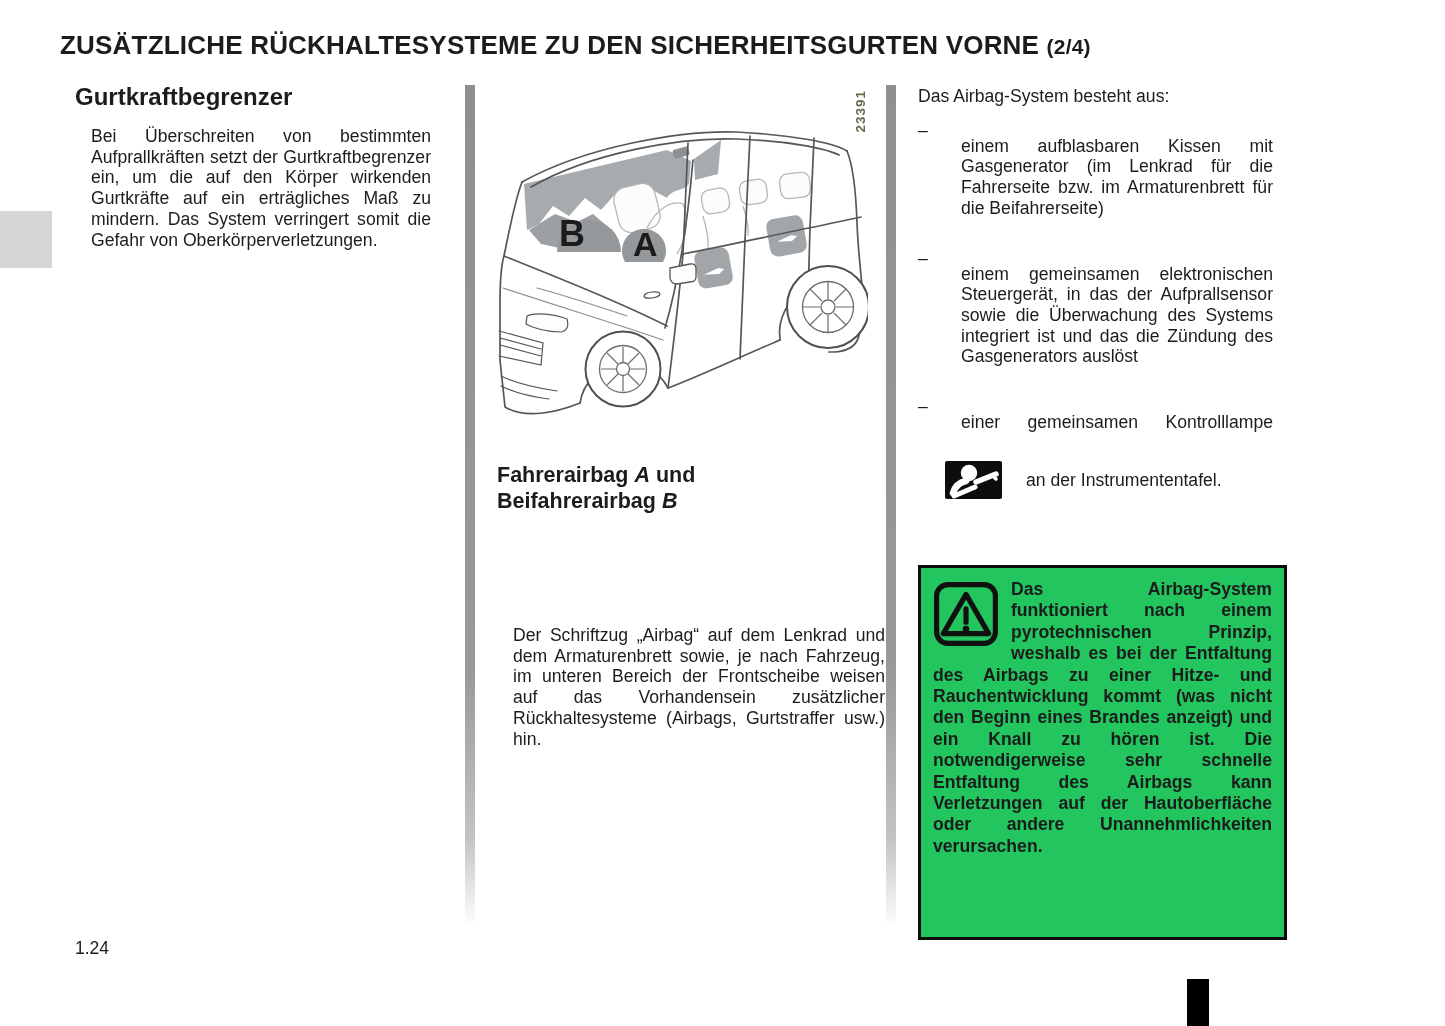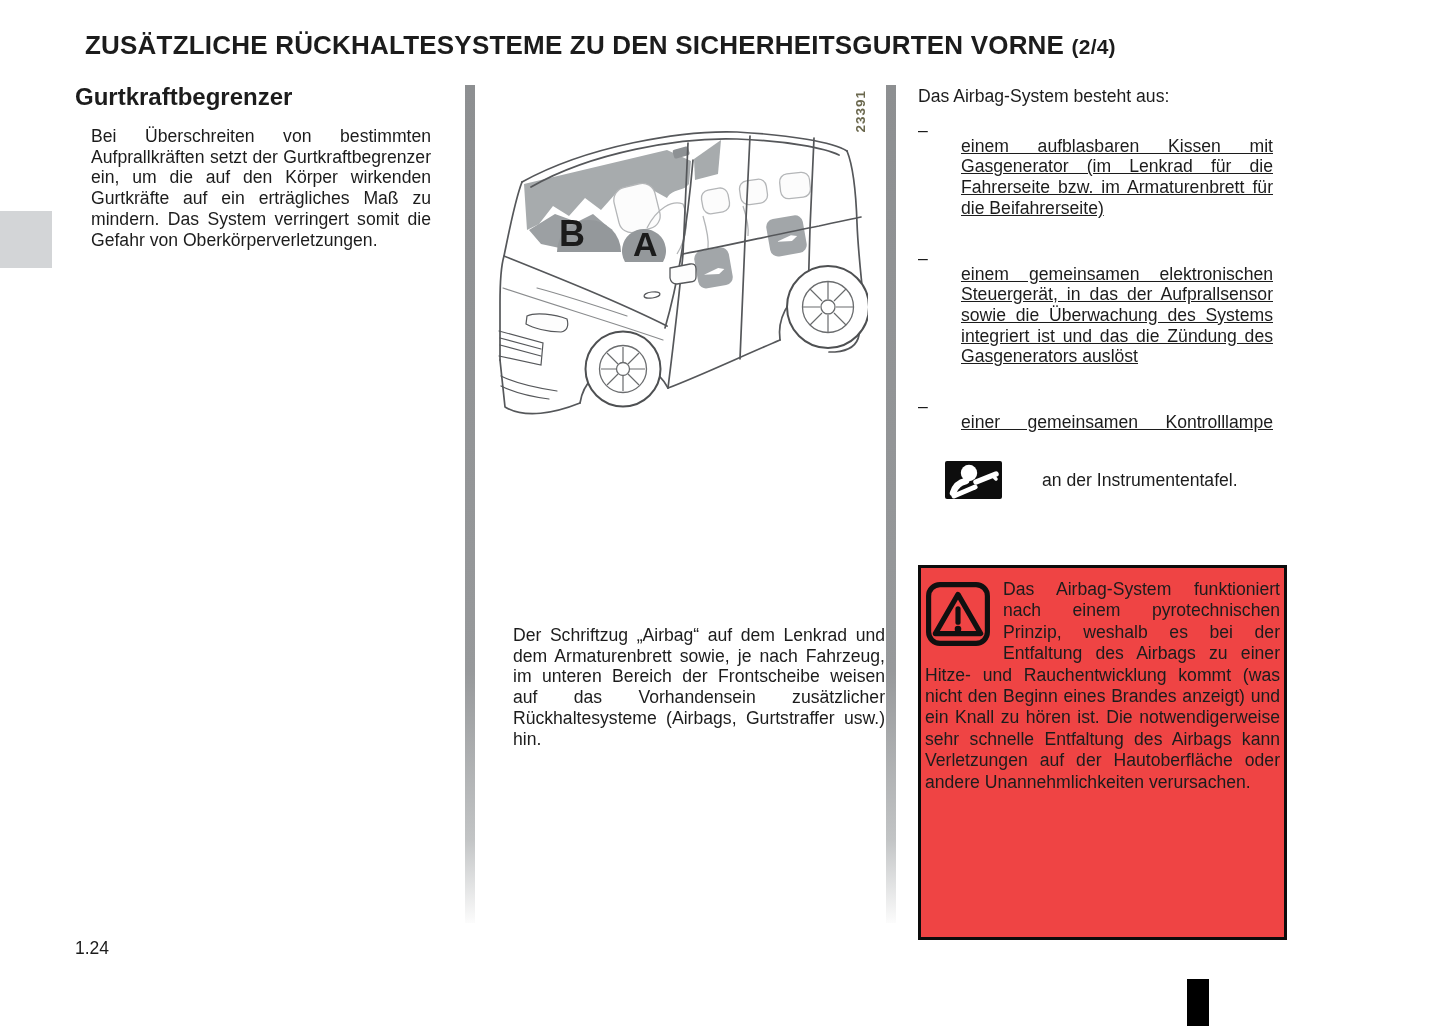--- a/index.html
+++ b/index.html
@@ -3,21 +3,21 @@
 <meta charset="utf-8">
 <style>
   html,body{margin:0;padding:0;background:#e9e9e9;}
   .page{
     position:relative;width:1445px;height:1026px;background:#ffffff;
     font-family:"Liberation Sans", sans-serif;color:#1c1c1c;overflow:hidden;
     margin:0 auto;
   }
   .abs{position:absolute;}
   .title{
-    left:85px;top:30px;width:1340px;font-size:26px;font-weight:bold;
+    left:60px;top:30px;width:1340px;font-size:26px;font-weight:bold;
     letter-spacing:0.2px;white-space:nowrap;
   }
   .title .suffix{font-size:21px;font-weight:bold;}
   .side-tab{left:0;top:211px;width:52px;height:57px;background:#d3d5d7;}
   .col{width:372px;}
   .col-left{left:75px;top:84px;}
   h2{font-size:24px;font-weight:bold;margin:0 0 13px 0;line-height:26px;}
   .body-text{font-size:17.6px;line-height:20.7px;text-align:justify;margin:16px;}
   .sep{width:10px;height:838px;top:85px;
     background:linear-gradient(to bottom,#8d8f91 0%,#97999b 70%,#c2c4c5 90%,rgba(235,235,235,0.15) 100%);}
@@ -29,27 +29,27 @@
     font-size:13.5px;font-weight:bold;color:#6b684e;letter-spacing:1px;
   }
   .mid-heading{left:497px;top:462px;width:372px;font-size:21.5px;font-weight:bold;line-height:26px;}
   .mid-heading i{font-style:italic;}
   .mid-p1{left:497px;top:527px;width:372px;}
   .mid-p2{left:497px;top:609px;width:372px;}
   .col-right{left:918px;top:86px;width:371px;}
   .intro{margin:0 0 13px 0;}
   .bullet{display:flex;margin:0 0 13px 0;}
   .dash{width:27px;flex:none;font-size:17.6px;line-height:20.7px;}
-  .btext{flex:1;text-decoration:underline;}
+  .btext{flex:1;}
   .stretch{text-align-last:justify;}
-  .lamp-row{display:flex;align-items:center;gap:24px;margin:5px 0 0 27px;}
+  .lamp-row{display:flex;align-items:center;gap:8px;margin:5px 0 0 27px;}
   .lamp-icon{width:57px;height:38px;flex:none;}
   .warn-box{
     left:918px;top:565px;width:369px;height:375px;border:3px solid #0c0c0c;
-    background:#ef4444;padding:11px 4px;box-sizing:border-box;
+    background:#22c55e;padding:11px 12px;box-sizing:border-box;font-weight:bold;
   }
   .warn-icon{float:left;width:66px;height:66px;margin:2px 12px 4px 0;}
   .warn-text{font-size:17.6px;line-height:21.4px;text-align:justify;margin:0;}
   .page-num{left:75px;top:938px;font-size:17.5px;}
   .corner-mark{left:1187px;top:979px;width:22px;height:47px;background:#000;}
 </style>
 </head>
 <body>
 
 <div class="page">
@@ -146,20 +146,21 @@
         <circle cx="331" cy="219" r="7" stroke="#6a6c6e" stroke-width="1.3" fill="none"></circle>
         <path stroke="#6a6c6e" stroke-width="1.2" d="M339,219 L356,219 M337,225 L349,237 M331,227 L331,244 M325,225 L313,237 M323,219 L306,219 M325,213 L313,201 M331,211 L331,194 M337,213 L349,201"></path>
       </g>
 
       <text x="62" y="158" font-size="36" font-weight="bold" fill="#1b1b1b">B</text>
       <text x="136" y="168" font-size="34" font-weight="bold" fill="#1b1b1b">A</text>
     </svg>
     <span class="ref-num">23391</span>
   </div>
 
+  <div class="abs mid-heading"><span>Fahrerairbag </span><i>A</i><span> und</span><br><span>Beifahrerairbag </span><i>B</i></div>
   <p class="abs body-text mid-p2">Der Schriftzug „Airbag“ auf dem Lenkrad und dem Armaturenbrett sowie, je nach Fahrzeug, im unteren Bereich der Frontscheibe weisen auf das Vorhandensein zusätzlicher Rückhaltesysteme (Airbags, Gurtstraffer usw.) hin.</p>
 
   <div class="abs col col-right">
     <p class="body-text intro">Das Airbag-System besteht aus:</p>
 
     <div class="bullet">
       <span class="dash">–</span>
       <span class="body-text btext">einem aufblasbaren Kissen mit Gasgenerator (im Lenkrad für die Fahrerseite bzw. im Armaturenbrett für die Beifahrerseite)</span>
     </div>
     <div class="bullet">

